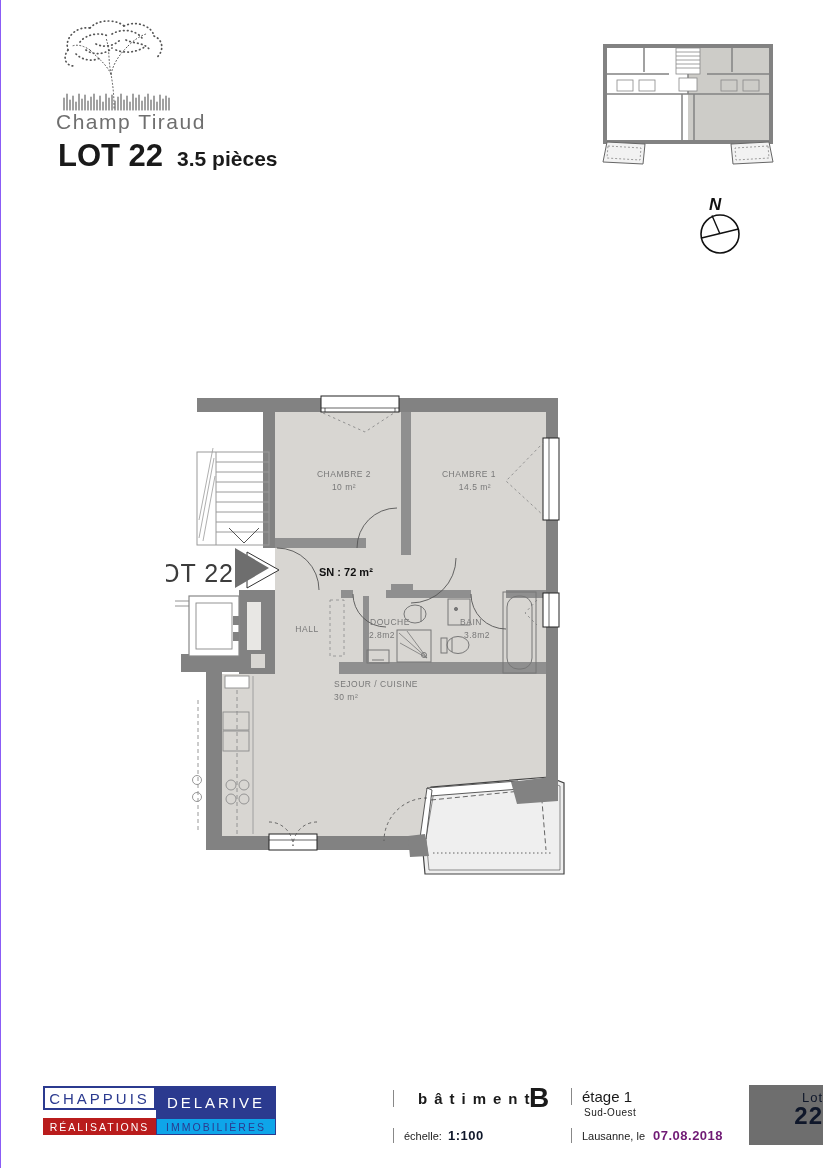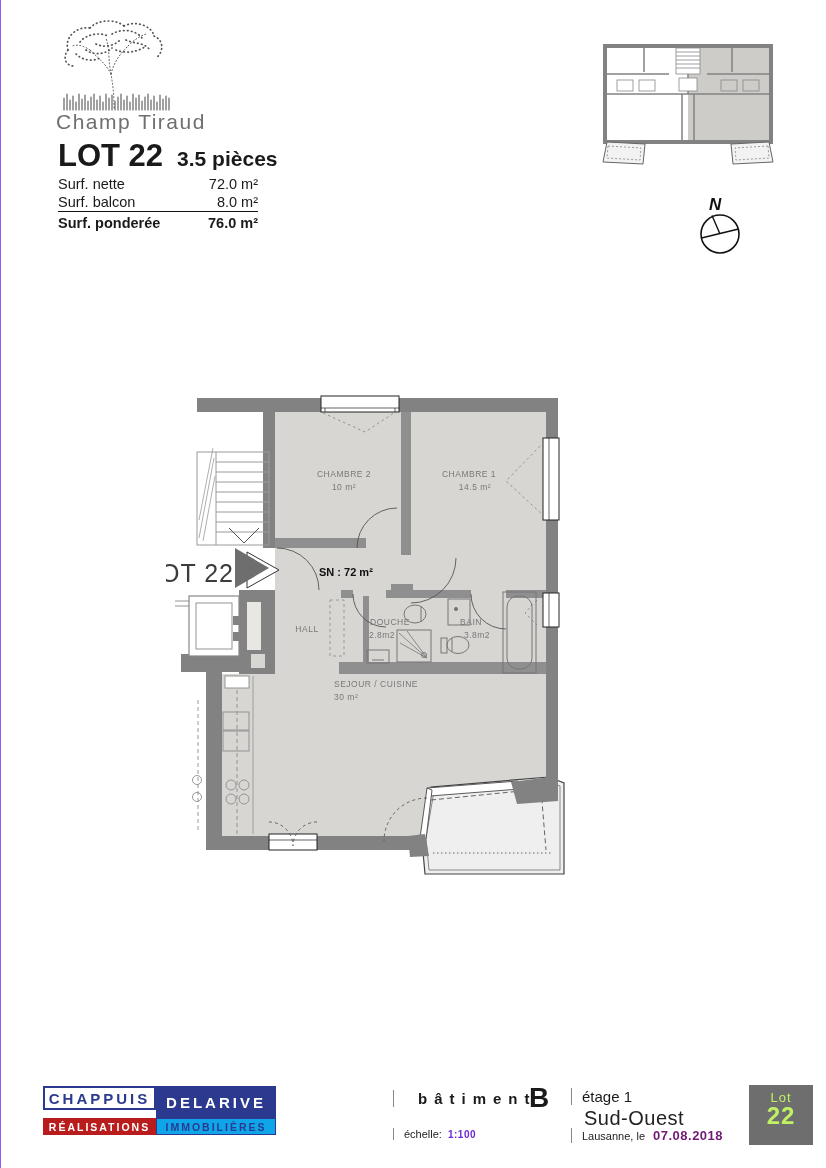--- a/index.html
+++ b/index.html
@@ -12,36 +12,36 @@
   
   .brand-name{left:55px;top:110px;font-size:21px;letter-spacing:1.5px;color:#6f6f6f;}
   .lot-heading{left:57px;top:138px;display:flex;align-items:baseline;}
   .lot-title{font-size:31px;font-weight:800;letter-spacing:0;}
   .lot-pieces{font-size:21px;font-weight:700;margin-left:14px;}
   .surfaces{left:57px;top:175px;width:200px;font-size:14.5px;}
   .surf-row{display:flex;justify-content:space-between;padding:1px 0;}
   .surf-row.underlined{border-bottom:1.5px solid #111;}
   .surf-row.bold{font-weight:700;padding-top:3px;}
   
-  .logo{left:42px;top:1086px;font-weight:700;}
+  .logo{left:42px;top:1086px;font-weight:400;}
   .cell{display:flex;align-items:center;justify-content:center;box-sizing:border-box;}
   .c-tl{width:113px;height:24px;border:2px solid #2b3a8f;color:#2b3a8f;font-size:15px;letter-spacing:3px;background:#fff;}
   .c-tr{width:120px;height:32px;background:#2b3a8f;color:#fff;font-size:15px;letter-spacing:3px;}
   .c-bl{width:113px;height:17px;background:#b91c1c;color:#fff;font-size:10.5px;letter-spacing:2px;}
   .c-br{width:120px;height:17px;border:1.5px solid #2b3a8f;color:#2b3a8f;font-size:10.5px;letter-spacing:2px;background:#0ea5e9;}
   .bar{border-left:1.5px solid #888;padding-left:10px;}
   .batiment{left:392px;top:1090px;font-size:15px;font-weight:700;letter-spacing:7px;padding-left:24px;}
   .bat-b{left:528px;top:1082px;font-size:28px;font-weight:800;}
   .echelle{left:392px;top:1128px;font-size:11px;color:#222;}
-  .echelle b{font-size:10px;color:#6d28d9;margin-left:6px;letter-spacing:.5px;}
+  .echelle b{font-size:13px;color:#0f172a;margin-left:6px;letter-spacing:.5px;}
   .etage{left:570px;top:1088px;font-size:15px;font-weight:400;}
-  .sudouest{left:583px;top:1107px;font-size:20px;color:#222;letter-spacing:.5px;}
+  .sudouest{left:583px;top:1107px;font-size:10px;color:#222;letter-spacing:.5px;}
   .lausanne{left:570px;top:1128px;font-size:11px;color:#222;}
   .lausanne b{font-size:13px;color:#701a75;margin-left:8px;letter-spacing:.5px;}
-  .lot-badge{left:748px;top:1085px;width:64px;height:60px;background:#6e6e6e;color:#bef264;text-align:center;}
+  .lot-badge{left:748px;top:1085px;width:74px;height:60px;background:#6e6e6e;color:#0f172a;text-align:right;}
   .lot-badge .lbl{font-size:13px;margin-top:5px;letter-spacing:1px;}
   .lot-badge .num{font-size:24px;font-weight:700;margin-top:-3px;letter-spacing:1px;}
   
   svg text{font-family:"Liberation Sans",sans-serif;}
   .room-label{fill:#787878;font-size:8.5px;letter-spacing:.5px;}
   .sn-label{fill:#111;font-size:11px;font-weight:700;}
   .plan-lot-label{fill:#3c3c3c;font-size:25px;letter-spacing:1px;}
   .north-label{fill:#111;font-size:17px;font-weight:800;font-style:italic;}
 </style>
 </head>
@@ -79,34 +79,20 @@
       <path stroke-width="1.1" d="M8 78v12M11 74v16M14 80v10M17 76v14M20 82v8M23 74v16M26 79v11M29 75v15M32 81v9M35 77v13M38 74v16M41 80v10M44 76v14M47 82v8M50 74v16M53 78v12M56 75v15M59 81v9M62 77v13M65 74v16M68 80v10M71 76v14M74 82v8M77 74v16M80 78v12M83 75v15M86 81v9M89 77v13M92 74v16M95 80v10M98 76v14M101 82v8M104 75v15M107 79v11M110 76v14M113 78v12"></path>
     </g>
   </svg>
   <div class="abs brand-name">Champ Tiraud</div>
 
   <div class="abs lot-heading">
     <span class="lot-title">LOT 22</span>
     <span class="lot-pieces">3.5 pièces</span>
   </div>
 
-  <div class="abs surfaces">
-    <div class="surf-row">
-      <span>Surf. nette</span>
-      <span>72.0 m²</span>
-    </div>
-    <div class="surf-row underlined">
-      <span>Surf. balcon</span>
-      <span>8.0 m²</span>
-    </div>
-    <div class="surf-row bold">
-      <span>Surf. ponderée</span>
-      <span>76.0 m²</span>
-    </div>
-  </div>
 
   <svg class="abs" style="left:598px;top:42px" width="178" height="132" viewBox="0 0 178 132">
     <rect x="6" y="4" width="166" height="96" fill="#ffffff"></rect>
     <rect x="89" y="6" width="81" height="92" fill="#cdccc8"></rect>
     <g stroke="#828282" stroke-width="1.5" fill="none">
       <path d="M45 6V30 M133 6V30 M6 32H70 M108 32H172 M89 6V52 M6 52H172"></path>
       <path d="M83 52V100 M95 52V100"></path>
     </g>
     <g stroke="#888" stroke-width=".8" fill="#fff">
       <rect x="77" y="6" width="24" height="26"></rect>

